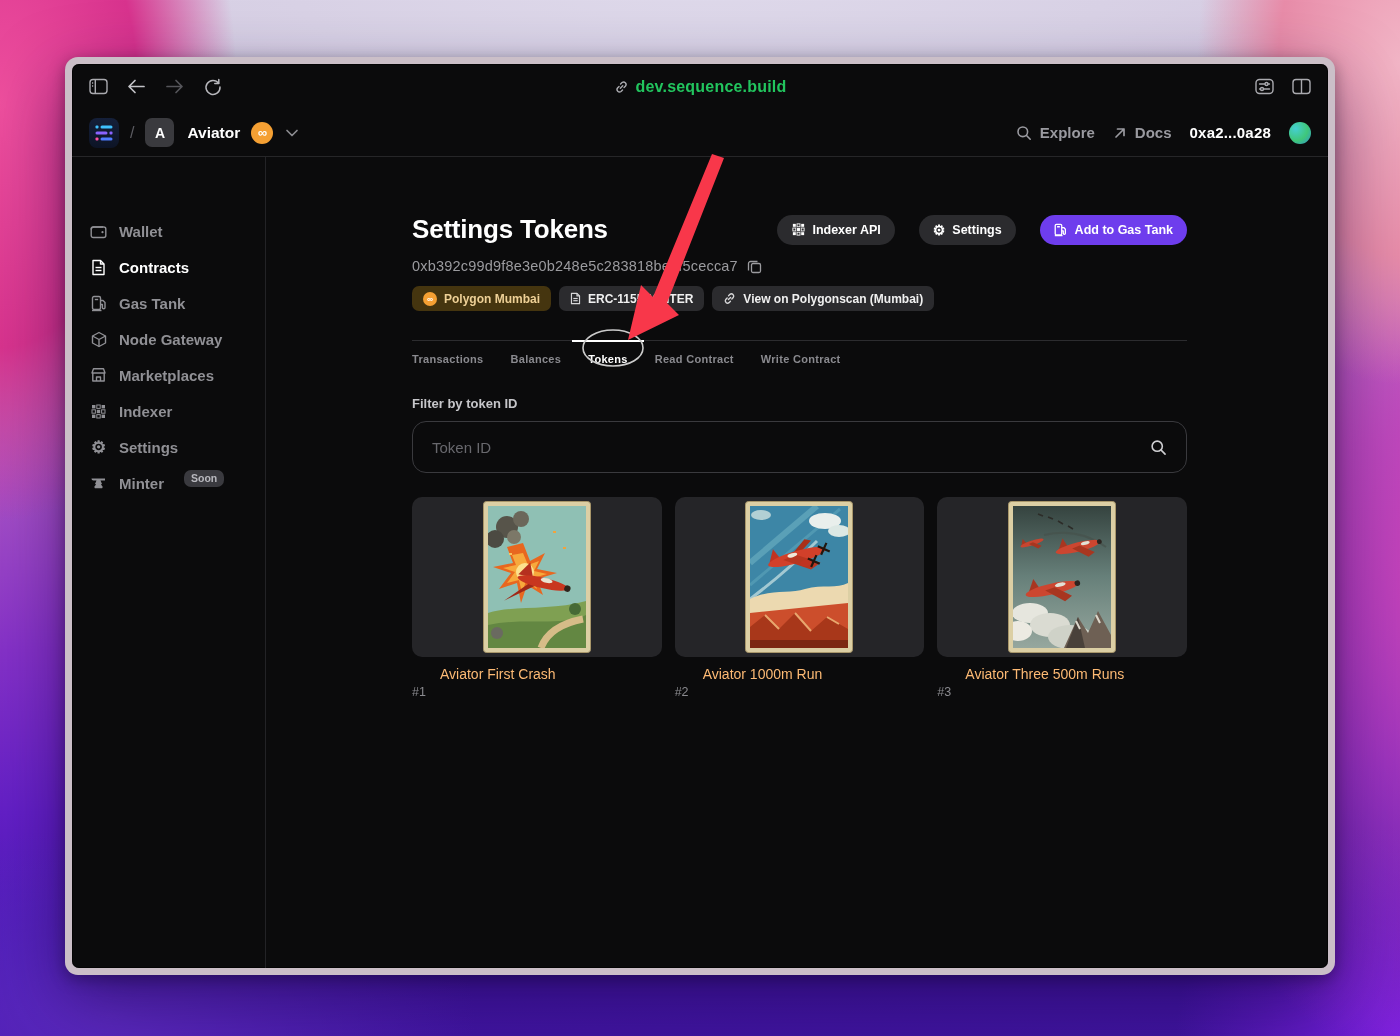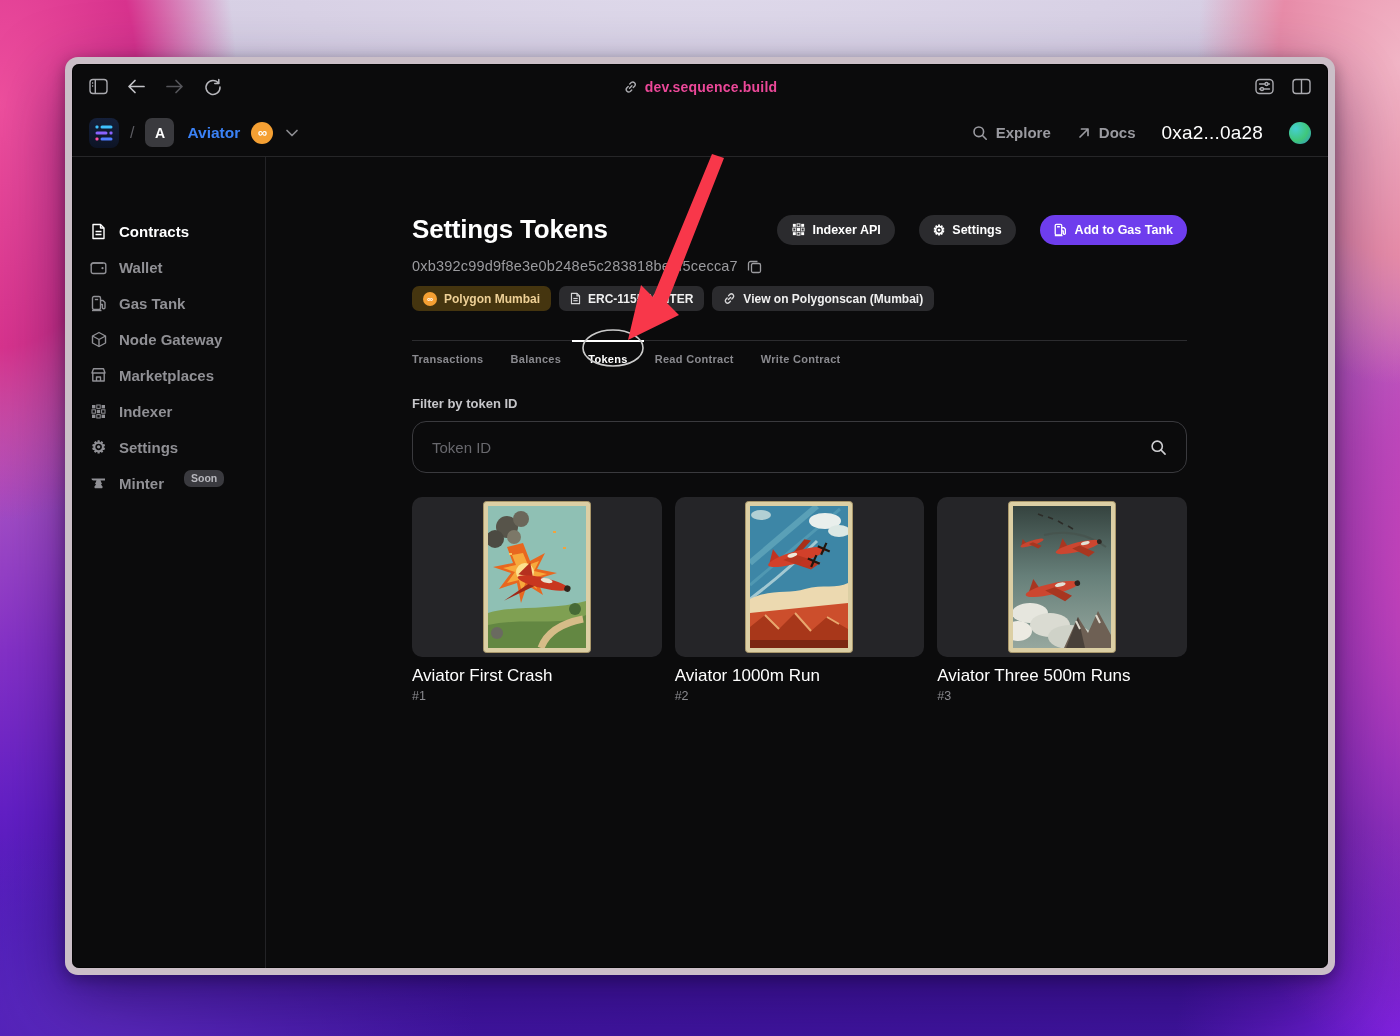--- a/index.html
+++ b/index.html
@@ -27,37 +27,37 @@
 
   
   .toolbar { height:45px; display:flex; align-items:center; padding:0 16px; position:relative; flex:0 0 auto; }
   .tb-left { display:flex; align-items:center; gap:17px; }
   .tb-right { margin-left:auto; display:flex; align-items:center; gap:16px; }
   .tbi { display:inline-flex; align-items:center; justify-content:center; width:21px; height:21px; color:#aaaaaf; }
   .tbi svg { display:block; }
   .tbi.fwd { color:#55555a; }
   .urlbox { position:absolute; left:50%; top:50%; transform:translate(-50%,-50%);
     display:flex; align-items:center; gap:7px; color:#c9c9cd; }
-  .url-text { color:#ec4899; font-size:14px; font-weight:700; letter-spacing:.2px; }
+  .url-text { color:#22c55e; font-size:16px; font-weight:700; letter-spacing:.2px; }
 
   
   .appheader { height:48px; display:flex; align-items:center; padding:0 17px; border-bottom:1px solid #262628; flex:0 0 auto; }
   .ah-left { display:flex; align-items:center; gap:11px; }
   .seq-logo { width:30px; height:30px; border-radius:8px; background:linear-gradient(180deg,#15203a,#0d1426);
     display:inline-flex; align-items:center; justify-content:center; }
   .crumb-sep { color:#5c5c62; font-size:16px; font-weight:400; }
   .proj-tile { width:29px; height:29px; border-radius:7px; background:#3a3a3e; color:#fff;
     font-size:14px; font-weight:700; display:inline-flex; align-items:center; justify-content:center; }
-  .proj-name { color:#3b82f6; font-size:15.5px; font-weight:700; margin-left:2px; }
+  .proj-name { color:#ffffff; font-size:15.5px; font-weight:700; margin-left:2px; }
   .net-circle { width:22px; height:22px; border-radius:50%; background:#f5a033; color:#fff;
     font-size:13px; font-weight:700; display:inline-flex; align-items:center; justify-content:center; }
   .chev { color:#8b8b90; width:16px; }
-  .ah-right { margin-left:auto; display:flex; align-items:center; gap:26px; }
+  .ah-right { margin-left:auto; display:flex; align-items:center; gap:18px; }
   .nav-link { display:inline-flex; align-items:center; gap:8px; color:#9a9aa0; font-size:15px; font-weight:600; cursor:pointer; }
-  .wallet-addr { color:#ffffff; font-size:19px; font-weight:400; letter-spacing:.2px; }
+  .wallet-addr { color:#ffffff; font-size:15px; font-weight:700; letter-spacing:.2px; }
   .avatar { width:22px; height:22px; border-radius:50%;
     background:radial-gradient(circle at 30% 30%, #45cfd2 0%, #3fc77a 55%, #2f93cf 100%); }
 
   
   .appbody { flex:1; display:flex; min-height:0; }
   .sidebar { width:194px; flex:0 0 auto; border-right:1px solid #232326; padding-top:56px; }
   .sbitem { display:flex; align-items:center; gap:12px; height:36px; padding:0 0 0 18px;
     color:#909095; font-size:15px; font-weight:600; cursor:pointer; }
   .sbitem.active { color:#ffffff; font-weight:700; }
   .sbic { width:17px; height:17px; display:inline-flex; align-items:center; justify-content:center; }
@@ -99,21 +99,21 @@
   .searchbox { margin-top:10px; height:52px; border:1px solid #3a3a3e; border-radius:14px;
     display:flex; align-items:center; padding:0 19px; }
   .searchbox input { flex:1; background:none; border:none; outline:none; color:#f0abfc; font-size:15px; font-family:inherit; }
   .searchbox input::placeholder { color:#68686d; }
   .searchic { color:#cfcfd2; display:inline-flex; }
 
   .cards { margin-top:24px; display:grid; grid-template-columns:repeat(3,1fr); gap:13px; }
   .card { height:160px; background:#252528; border-radius:10px; display:flex; align-items:center; justify-content:center; cursor:pointer; }
   .poster { width:108px; height:152px; }
   .poster svg { display:block; }
-  .cap-title { margin-top:9px; color:#ffffff; font-size:17px; font-weight:500; }
+  .cap-title { margin-top:9px; color:#fdba74; font-size:14px; font-weight:500;margin-left:28px; }
   .cap-id { margin-top:3px; color:#8a8a8f; font-size:12.5px; }
 
   
   .overlay { position:absolute; inset:0; pointer-events:none; z-index:50; }
 </style>
 </head>
 <body>
 
 <div class="stage">
   <div class="wallpaper"></div>
@@ -215,40 +215,40 @@
             </span>
             <span>Docs</span>
           </span>
           <span class="wallet-addr">0xa2...0a28</span>
           <span class="avatar"></span>
         </div>
       </div>
 
       <div class="appbody">
         <aside class="sidebar">
+          <div class="sbitem">
+            <span class="sbic">
+              <svg width="17" height="15" viewBox="0 0 17 15" fill="none" stroke="currentColor" stroke-width="1.4" stroke-linejoin="round">
+                  <rect x="1.2" y="3" width="14.6" height="10.5" rx="2"></rect>
+                  <path d="M1.2 5.5 C1.2 4 2.5 3 4 3 H13"></path>
+                  <circle cx="12.5" cy="8.2" r="1.1" fill="currentColor" stroke="none"></circle>
+                </svg>
+            </span>
+            <span class="sblabel">Wallet</span>
+          </div>
           <div class="sbitem active">
             <span class="sbic">
               <svg width="15" height="17" viewBox="0 0 15 17" fill="none" stroke="currentColor" stroke-width="1.4" stroke-linejoin="round">
                   <path d="M2 1.5 H9.5 L13 5 V15.5 H2 Z"></path>
                   <path d="M9.5 1.5 V5 H13"></path>
                   <line x1="4.5" y1="8.5" x2="10.5" y2="8.5"></line>
                   <line x1="4.5" y1="11.5" x2="10.5" y2="11.5"></line>
                 </svg>
             </span>
             <span class="sblabel">Contracts</span>
-          </div>
-          <div class="sbitem">
-            <span class="sbic">
-              <svg width="17" height="15" viewBox="0 0 17 15" fill="none" stroke="currentColor" stroke-width="1.4" stroke-linejoin="round">
-                  <rect x="1.2" y="3" width="14.6" height="10.5" rx="2"></rect>
-                  <path d="M1.2 5.5 C1.2 4 2.5 3 4 3 H13"></path>
-                  <circle cx="12.5" cy="8.2" r="1.1" fill="currentColor" stroke="none"></circle>
-                </svg>
-            </span>
-            <span class="sblabel">Wallet</span>
           </div>
           <div class="sbitem">
             <span class="sbic">
               <svg width="16" height="17" viewBox="0 0 16 17" fill="none" stroke="currentColor" stroke-width="1.4" stroke-linejoin="round">
                   <rect x="1.5" y="1.5" width="8" height="13" rx="1.5"></rect>
                   <line x1="1" y1="15.5" x2="10.5" y2="15.5"></line>
                   <line x1="3.8" y1="4.5" x2="7.2" y2="4.5"></line>
                   <path d="M9.5 5.5 H12 L14 7.5 V12.5 a1.3 1.3 0 0 1 -2.6 0 V9.5 H9.5"></path>
                 </svg>
             </span>

